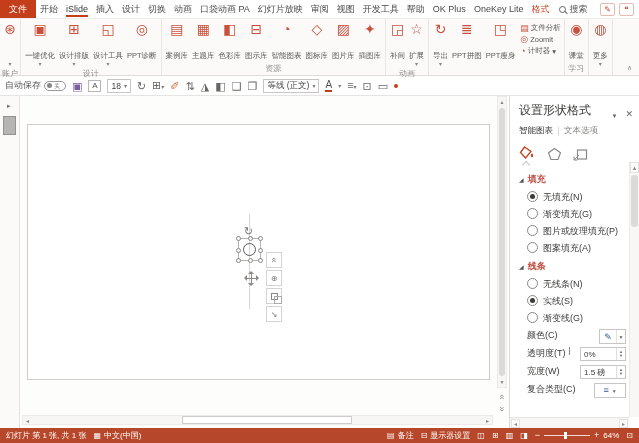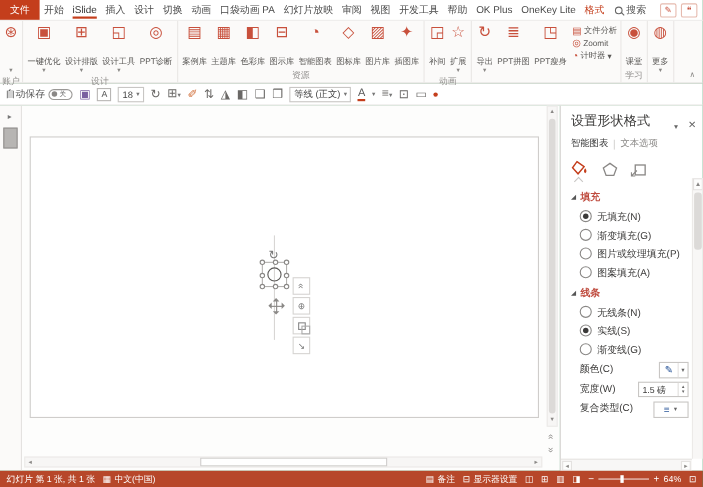--- a/index.html
+++ b/index.html
@@ -479,20 +479,31 @@
           </div>
 
         <div class="fld">
           <span class="fl">颜色(C)</span>
           <span class="cbtn">
               <span class="cpen">✎</span>
               <span class="cdd">▼</span>
             </span>
         </div>
         <div class="fld">
+          <span class="fl">透明度(T)</span>
+          <span class="stick"></span>
+          <span class="inp">
+              <span class="val">0%</span>
+              <span class="spin">
+                <span>▲</span>
+                <span>▼</span>
+              </span>
+            </span>
+        </div>
+        <div class="fld">
           <span class="fl">宽度(W)</span>
           <span class="inp">
               <span class="val">1.5 磅</span>
               <span class="spin">
                 <span>▲</span>
                 <span>▼</span>
               </span>
             </span>
         </div>
         <div class="fld">

